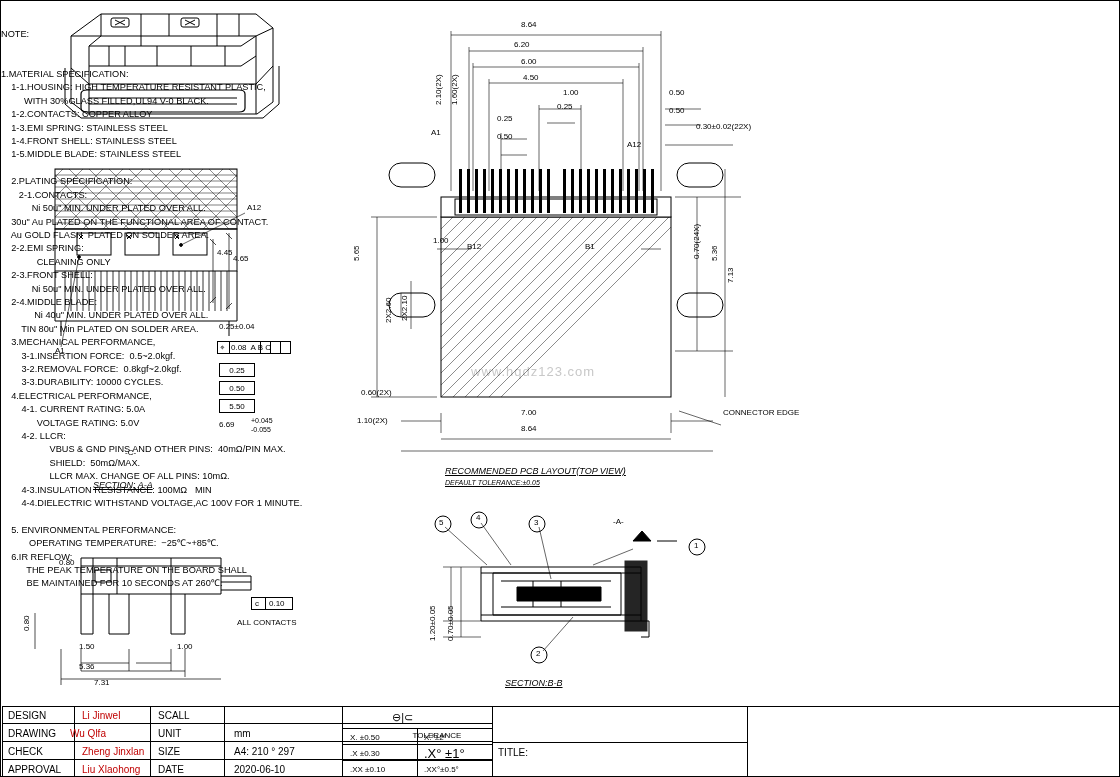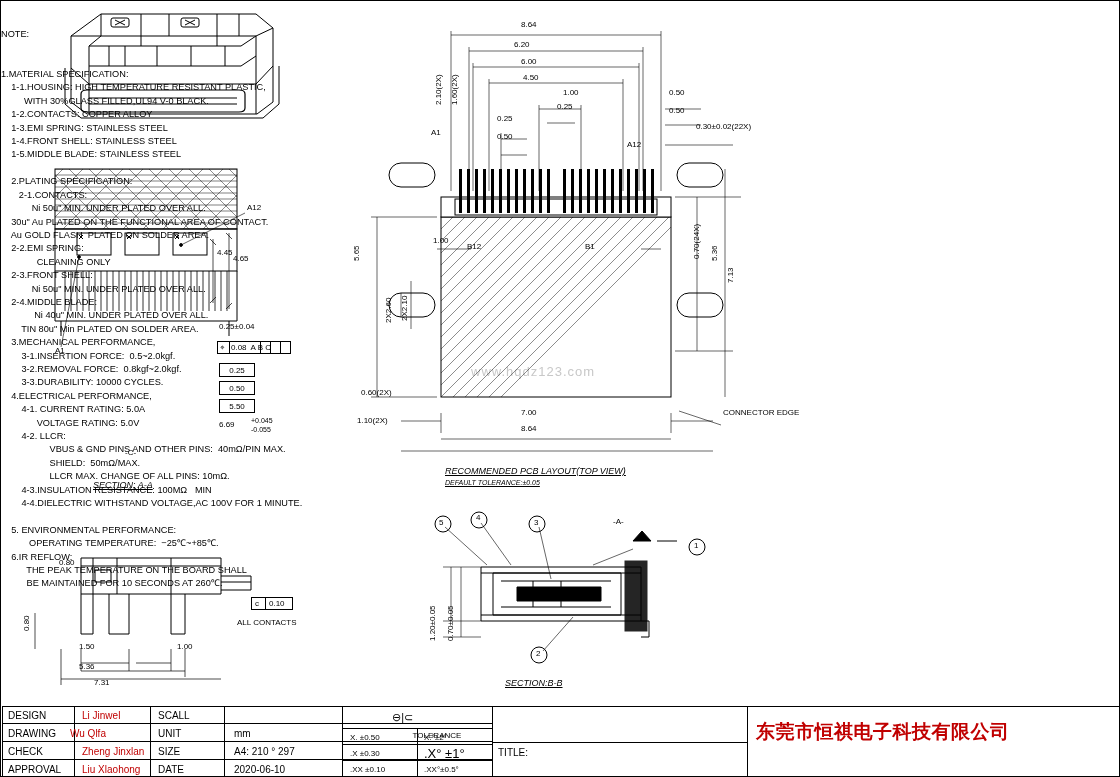--- a/index.html
+++ b/index.html
@@ -436,15 +436,14 @@
     <div class="cell" style="left:348px;top:24px;width:64px;height:14px;font-size:8px;">X.   ±0.50</div>
     <div class="cell" style="left:422px;top:24px;width:64px;height:14px;font-size:8px;">X.°±2°</div>
     <div class="cell" style="left:348px;top:40px;width:64px;height:14px;font-size:8px;">.X   ±0.30</div>
     <div class="cell" style="left:422px;top:40px;width:64px;height:14px;font-size:13px;">.X° ±1°</div>
     <div class="cell" style="left:348px;top:56px;width:64px;height:14px;font-size:8px;">.XX ±0.10</div>
     <div class="cell" style="left:422px;top:56px;width:64px;height:14px;font-size:8px;">.XX°±0.5°</div>
 
     <div class="cell" style="left:496px;top:38px;width:80px;height:16px;">TITLE:</div>
   </div>
 
-  <div class="company">东莞市恒祺电子科技有限公司</div>
 
 </div>
 
 </body></html>

